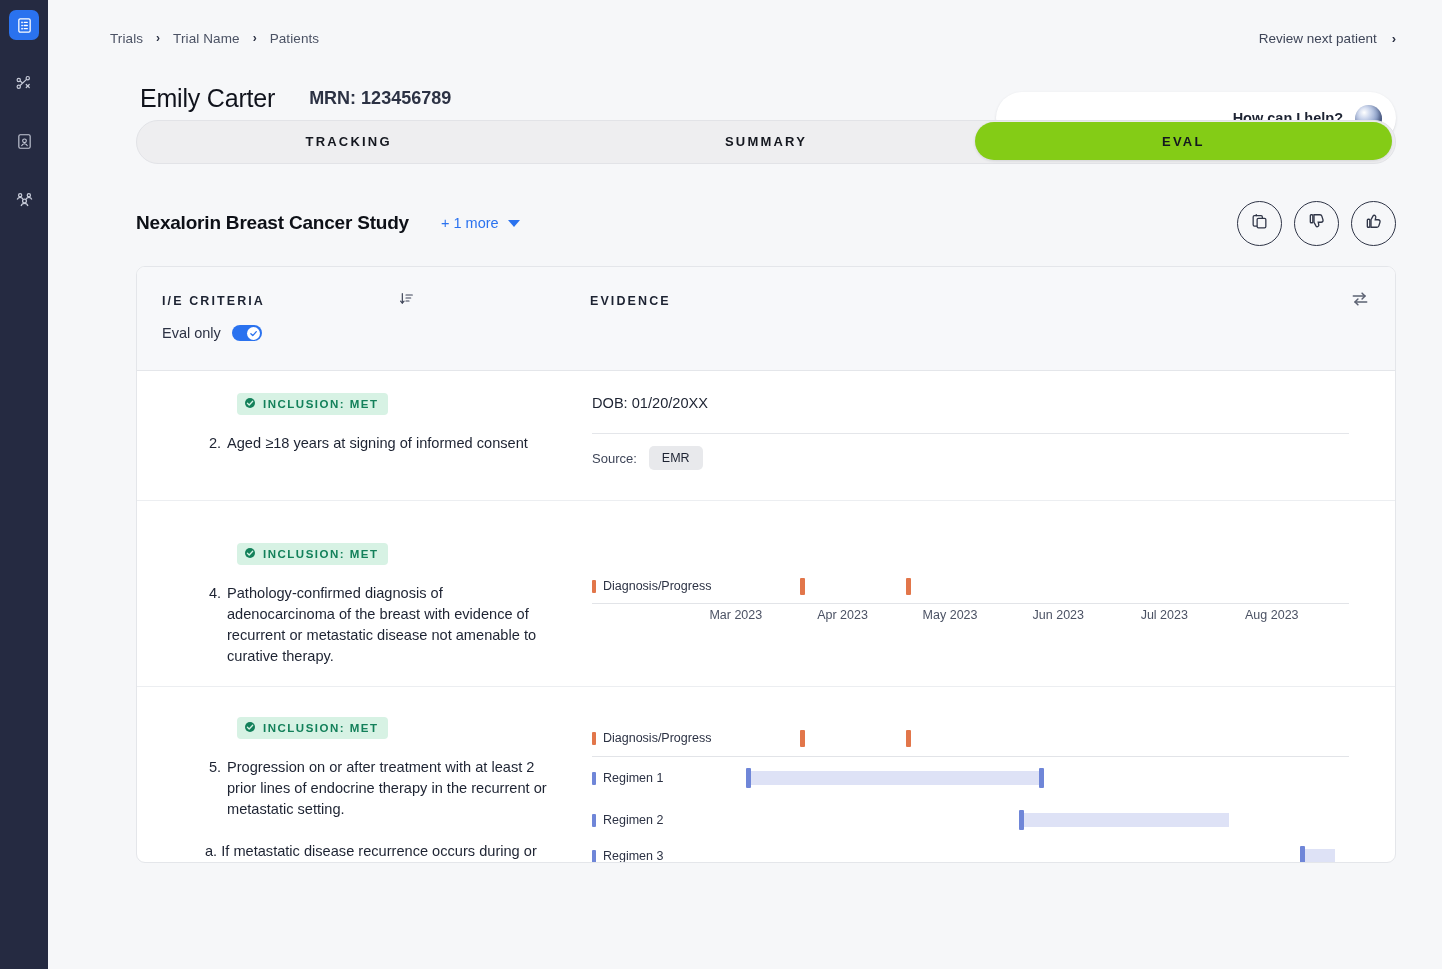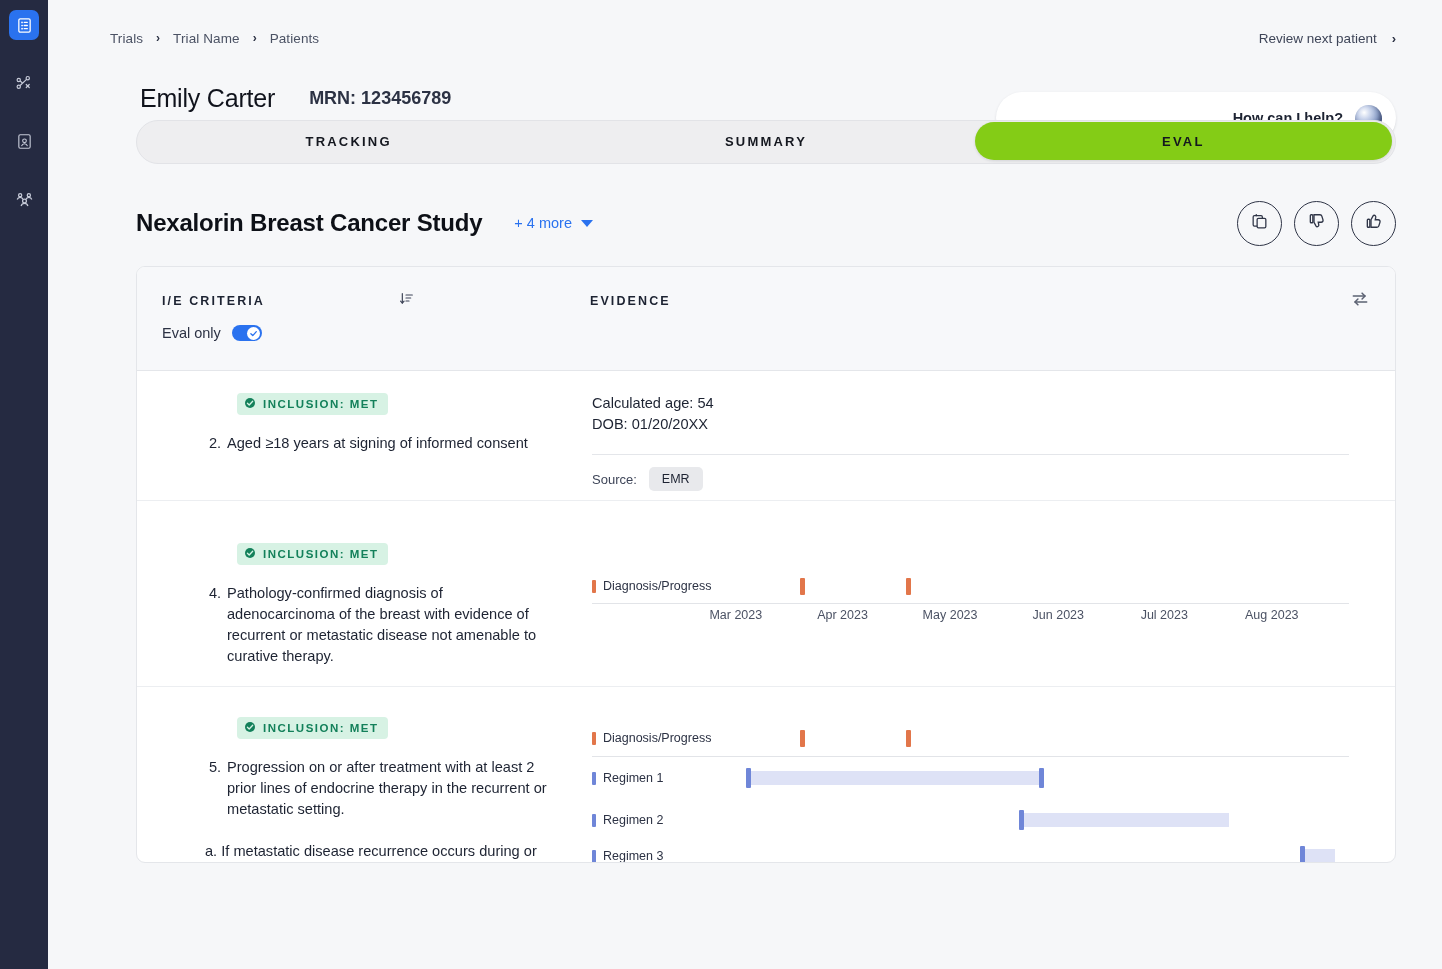--- a/index.html
+++ b/index.html
@@ -109,21 +109,21 @@
     box-shadow: 0 1px 3px rgba(20,25,45,.12);
   }
 
   
   .study-row {
     display: flex; align-items: center;
     padding: 0 46px 0 88px;
     height: 86px; margin-top: 16px;
   }
   .study-title {
-    font-size: 24px; font-weight: bold; color: #0d1017;
+    font-size: 19px; font-weight: bold; color: #0d1017;
     letter-spacing: -.2px;
   }
   .more-link {
     margin-left: 32px;
     font-size: 14.5px; color: #2a72ef;
     display: flex; align-items: center; gap: 9px;
     cursor: pointer;
   }
   .caret-down {
     width: 0; height: 0;
@@ -333,21 +333,21 @@
     <div class="tabs">
       <div class="tab">TRACKING</div>
       <div class="tab">SUMMARY</div>
       <div class="tab active">EVAL</div>
     </div>
   </div>
 
   <div class="study-row">
     <span class="study-title">Nexalorin Breast Cancer Study</span>
     <span class="more-link">
-      <span>+ 4 more</span>
+      <span>+ 1 more</span>
       <span class="caret-down"></span>
     </span>
     <div class="round-actions">
       <div class="round-btn">
         <span>
           <svg width="19" height="19" viewBox="0 0 24 24" fill="none" stroke="#2f3547" stroke-width="1.6">
             <rect x="9" y="8" width="11" height="12" rx="1.6"></rect>
             <path d="M15.6 8V6.2a1.6 1.6 0 0 0-1.6-1.6H5.6A1.6 1.6 0 0 0 4 6.2v10a1.6 1.6 0 0 0 1.6 1.6H9"></path>
             <path d="M8 4.6V3.2" stroke-linecap="round"></path>
           </svg>
@@ -420,21 +420,20 @@
             </svg>
           </span>
           <span>INCLUSION: MET</span>
         </span>
         <div class="crit-text">
           <span class="crit-num">2.</span>
           <span>Aged ≥18 years at signing of informed consent</span>
         </div>
       </div>
       <div class="crit-right">
-        <div class="ev-line">Calculated age: 54</div>
         <div class="ev-line">DOB: 01/20/20XX</div>
         <div class="ev-divider"></div>
         <div class="ev-source">
           <span class="ev-source-label">Source:</span>
           <span class="chip">EMR</span>
         </div>
       </div>
     </div>
 
     <div class="crit-row" style="height:186px">

